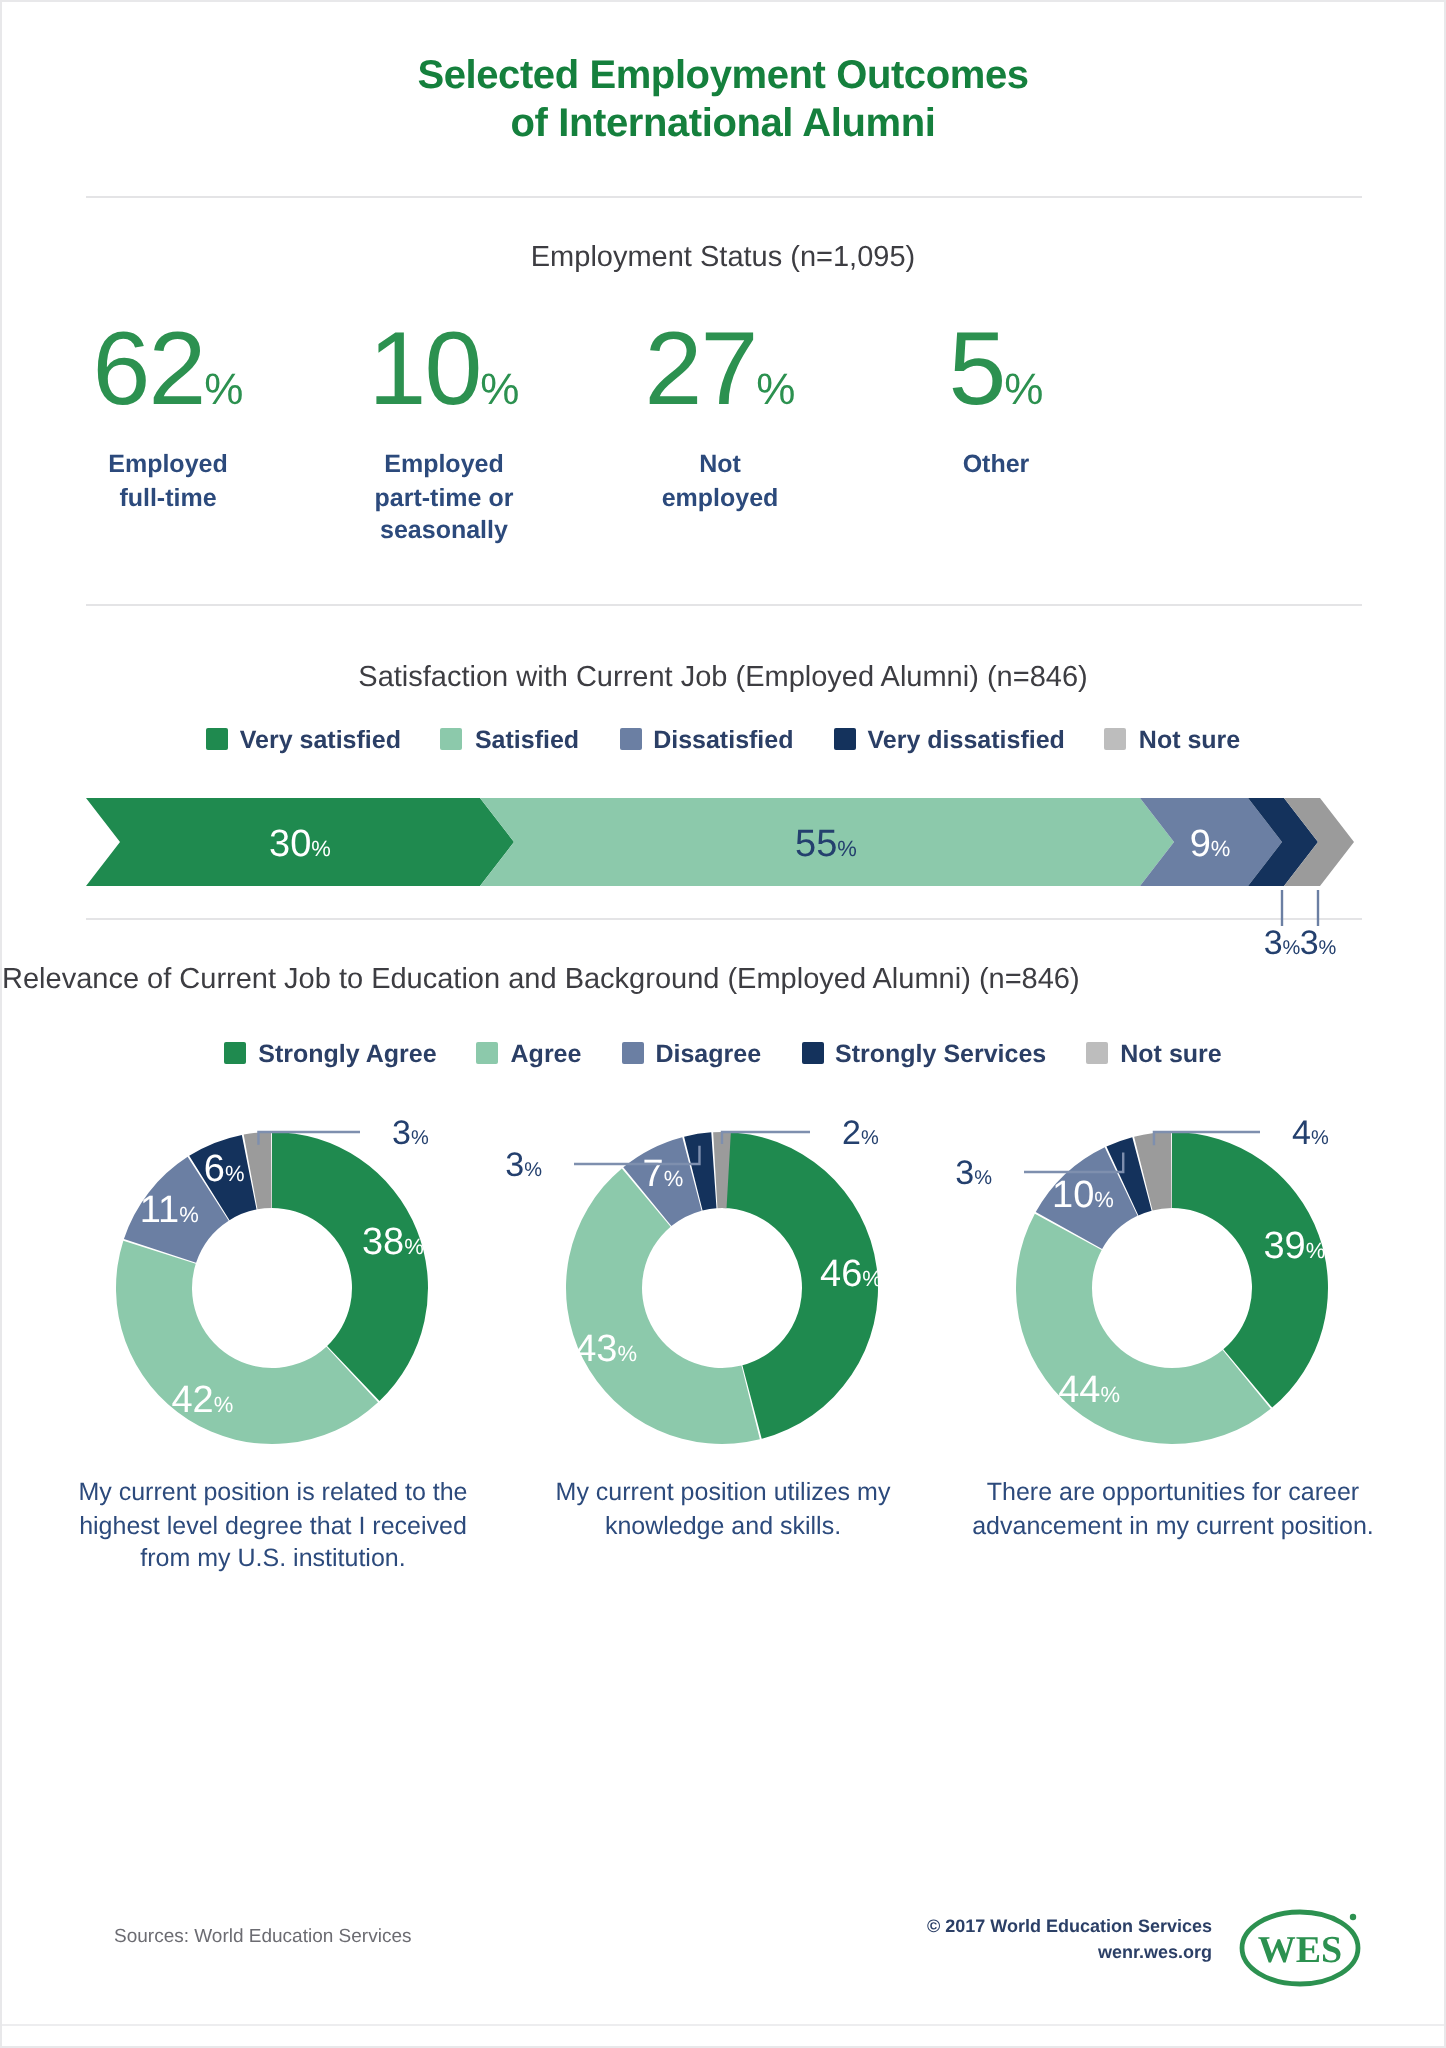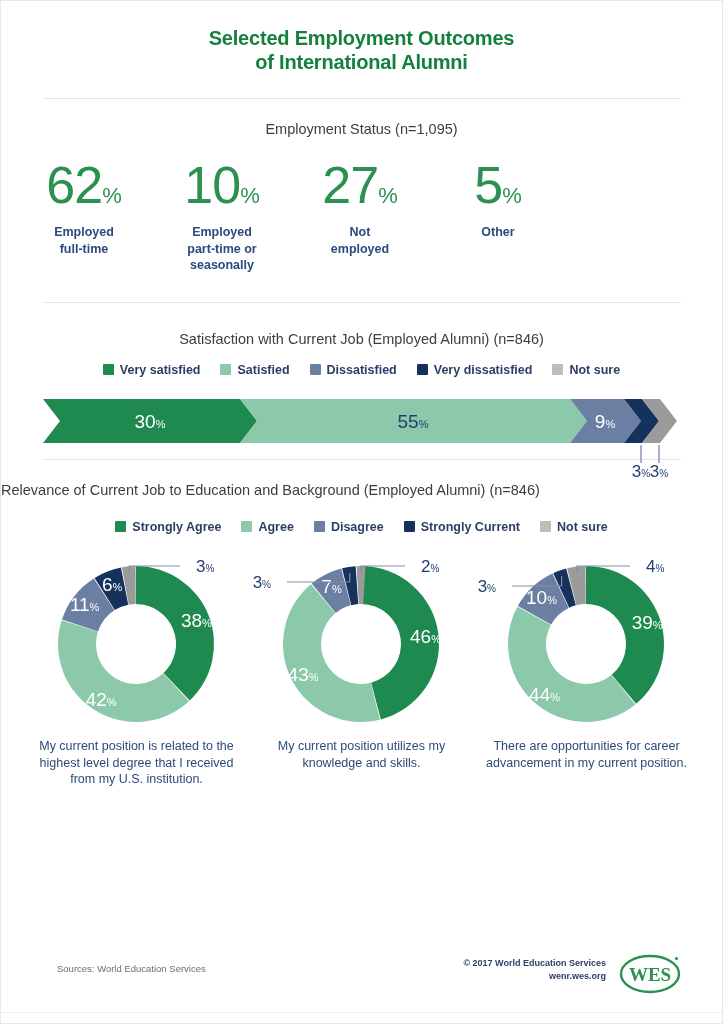--- a/index.html
+++ b/index.html
@@ -273,21 +273,21 @@
       <div class="lg-item">
           <span class="sw" style="background:#8cc9ab"></span>
           <span class="lg-lab">Agree</span>
         </div>
       <div class="lg-item">
           <span class="sw" style="background:#6b7fa3"></span>
           <span class="lg-lab">Disagree</span>
         </div>
       <div class="lg-item">
           <span class="sw" style="background:#14325c"></span>
-          <span class="lg-lab">Strongly Current</span>
+          <span class="lg-lab">Strongly Services</span>
         </div>
       <div class="lg-item">
           <span class="sw" style="background:#bdbdbd"></span>
           <span class="lg-lab">Not sure</span>
         </div>
     </div>
 
     <div class="donuts">
       <div class="donut-col">
         <svg id="donut-0" width="225" height="200" viewBox="0 0 225 200">

